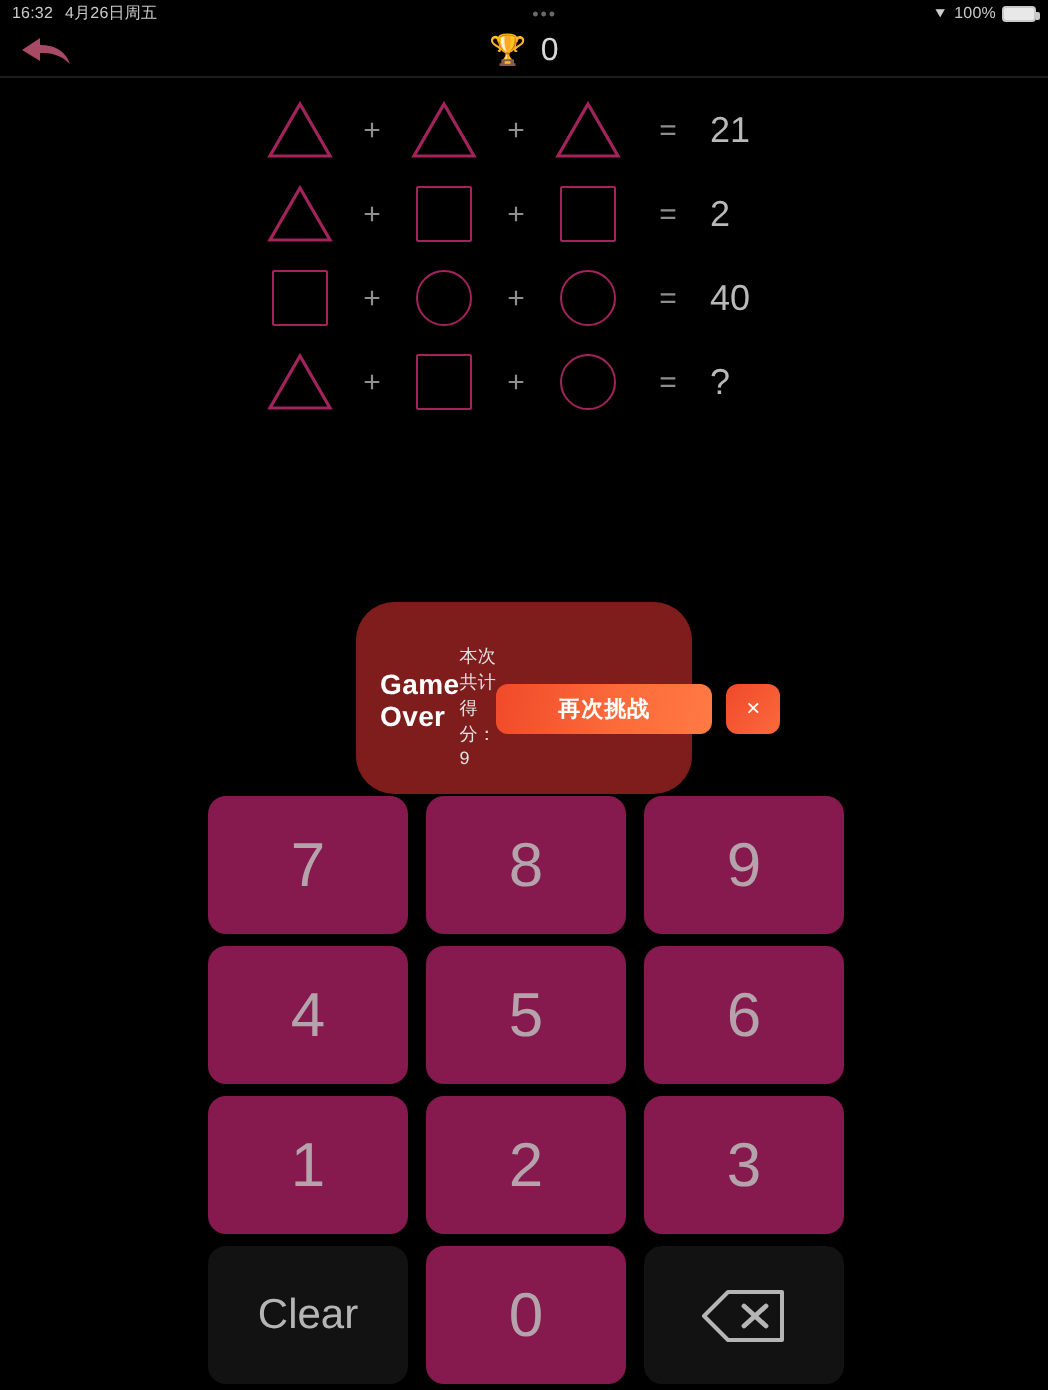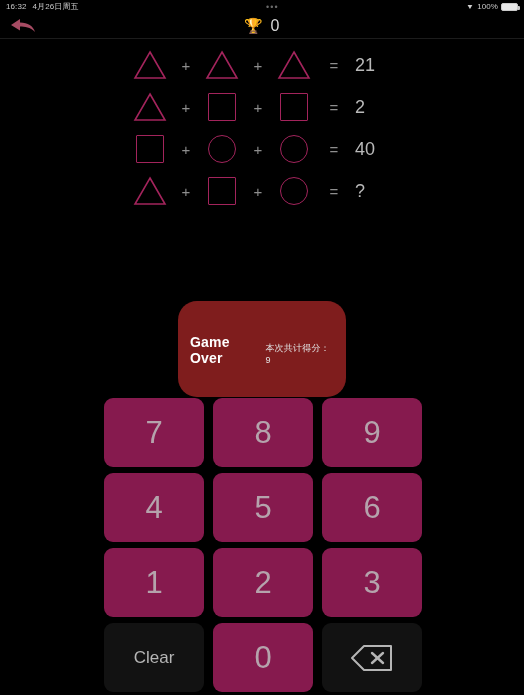--- a/index.html
+++ b/index.html
@@ -157,21 +157,21 @@
   }
   .key-num {
     background: #861a4e;
     color: #b5a3ac;
     font-size: 31px;
     font-weight: 400;
   }
   .key-dark {
     background: #121212;
     color: #b5b5b5;
-    font-size: 17px;
+    font-size: 21px;
   }
   .key-dark.bksp { font-size: 0; }
   .bksp svg { display: block; }
 
   
   .overlay {
     position: absolute;
     inset: 0;
     z-index: 20;
     pointer-events: none;
@@ -361,16 +361,20 @@
           <line x1="22" y1="10" x2="33" y2="20" stroke="#b5b5b5" stroke-width="2.4" stroke-linecap="round"></line>
           <line x1="33" y1="10" x2="22" y2="20" stroke="#b5b5b5" stroke-width="2.4" stroke-linecap="round"></line>
         </svg>
       </div>
     </div>
 
   <div class="overlay">
     <div class="dialog">
       <div class="dlg-title">Game Over</div>
       <div class="dlg-sub">本次共计得分：9</div>
+      <div class="dlg-actions">
+        <button class="btn-retry">再次挑战</button>
+        <button class="btn-close">×</button>
+      </div>
     </div>
   </div>
 
 </div>
 
 </body></html>

